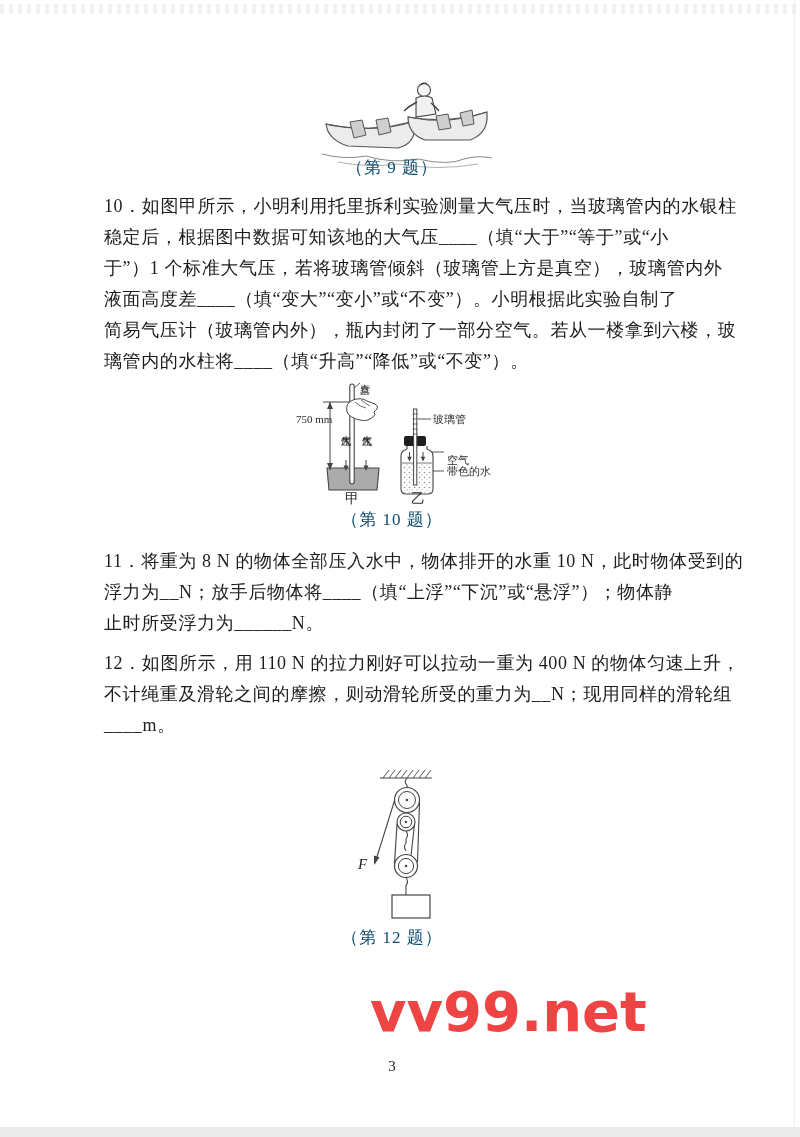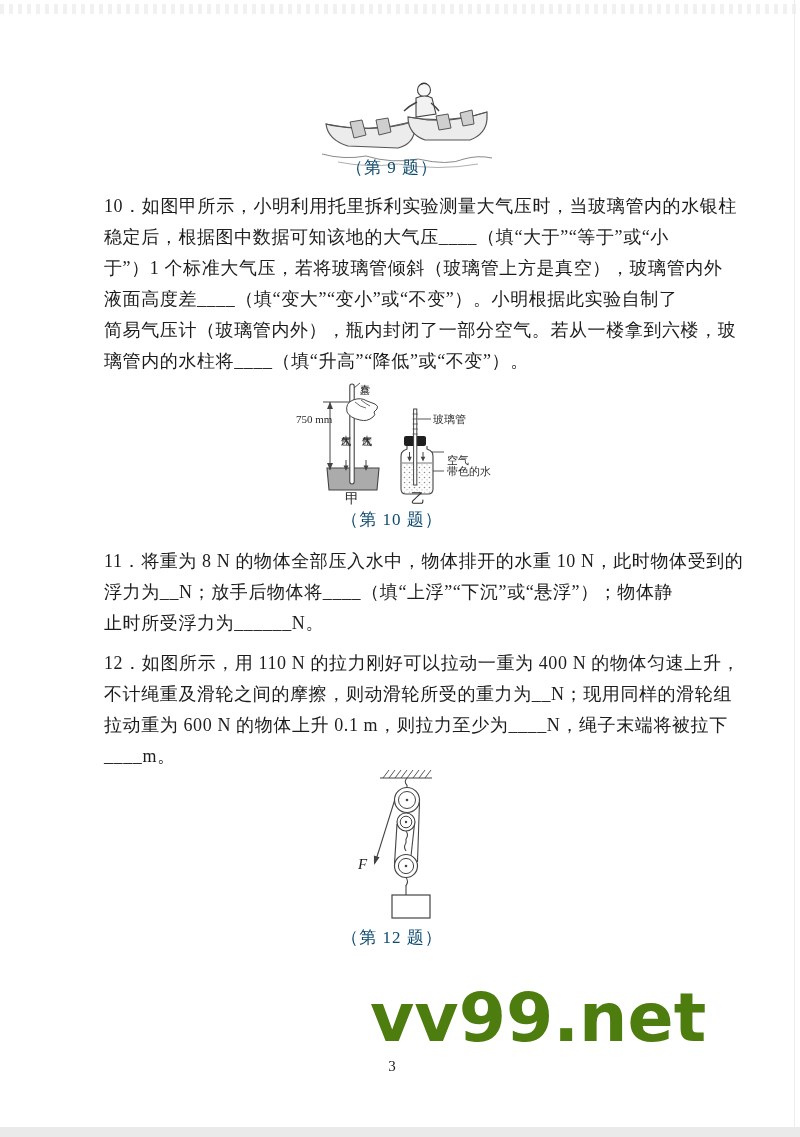--- a/index.html
+++ b/index.html
@@ -4,21 +4,21 @@
 <style>
   html,body{margin:0;padding:0;background:#ffffff;}
   .page{position:relative;width:800px;height:1137px;background:#ffffff;overflow:hidden;
         font-family:"Liberation Serif","DejaVu Serif",serif;color:#1c1c1c;}
   .scan-top{position:absolute;left:0;top:4px;width:800px;height:10px;
         background:repeating-linear-gradient(90deg,#f1f1f1 0 4px,#ffffff 4px 9px);}
   .scan-right{position:absolute;left:794px;top:0;width:1px;height:1137px;background:#ededed;}
   .scan-bottom{position:absolute;left:0;top:1127px;width:800px;height:10px;background:#eaeaea;}
   .watermark{position:absolute;left:370px;top:984px;z-index:0;
         font-family:"DejaVu Sans","Liberation Sans",sans-serif;font-weight:800;
-        font-size:68px;letter-spacing:0px;color:#4d7c0f;line-height:1;}
+        font-size:56px;letter-spacing:0px;color:#ef4444;line-height:1;}
   .qtext{position:absolute;left:96px;width:640px;z-index:1;font-size:18px;
         letter-spacing:0.6px;line-height:31px;white-space:nowrap;margin-left:8px;}
   .tline{height:31px;}
   .cap{position:absolute;left:0;width:784px;text-align:center;z-index:1;
         font-size:17px;letter-spacing:1px;color:#0c4a6e;}
   .fig{position:absolute;z-index:1;}
   .fig svg{position:absolute;left:0;top:0;}
   .figlabel{position:absolute;font-size:11px;letter-spacing:0;color:#2a2a2a;
         white-space:nowrap;line-height:1.15;}
   .vert{writing-mode:vertical-rl;text-orientation:upright;letter-spacing:1px;}
@@ -132,21 +132,20 @@
 
   <div class="qtext" style="top:546px">
     <div class="tline">11．将重为 8 N 的物体全部压入水中，物体排开的水重 10 N，此时物体受到的</div>
     <div class="tline">浮力为__N；放手后物体将____（填“上浮”“下沉”或“悬浮”）；物体静</div>
     <div class="tline">止时所受浮力为______N。</div>
   </div>
 
   <div class="qtext" style="top:648px">
     <div class="tline">12．如图所示，用 110 N 的拉力刚好可以拉动一重为 400 N 的物体匀速上升，</div>
     <div class="tline">不计绳重及滑轮之间的摩擦，则动滑轮所受的重力为__N；现用同样的滑轮组</div>
-    <div class="tline">拉动重为 600 N 的物体上升 0.1 m，则拉力至少为____N，绳子末端将被拉下</div>
     <div class="tline">____m。</div>
   </div>
 
   <div class="fig" style="left:350px;top:762px;width:130px;height:164px">
     <svg width="130" height="164" viewBox="0 0 130 164">
 
       <line x1="30" y1="16" x2="82" y2="16" stroke="#444" stroke-width="1.2"></line>
       <path d="M33,16l6,-8 M39,16l6,-8 M45,16l6,-8 M51,16l6,-8 M57,16l6,-8 M63,16l6,-8 M69,16l6,-8 M75,16l6,-8" stroke="#444" stroke-width="0.9" fill="none"></path>
 
       <path d="M57,16 q-3.5,4 0,7" fill="none" stroke="#444" stroke-width="1.1"></path>

